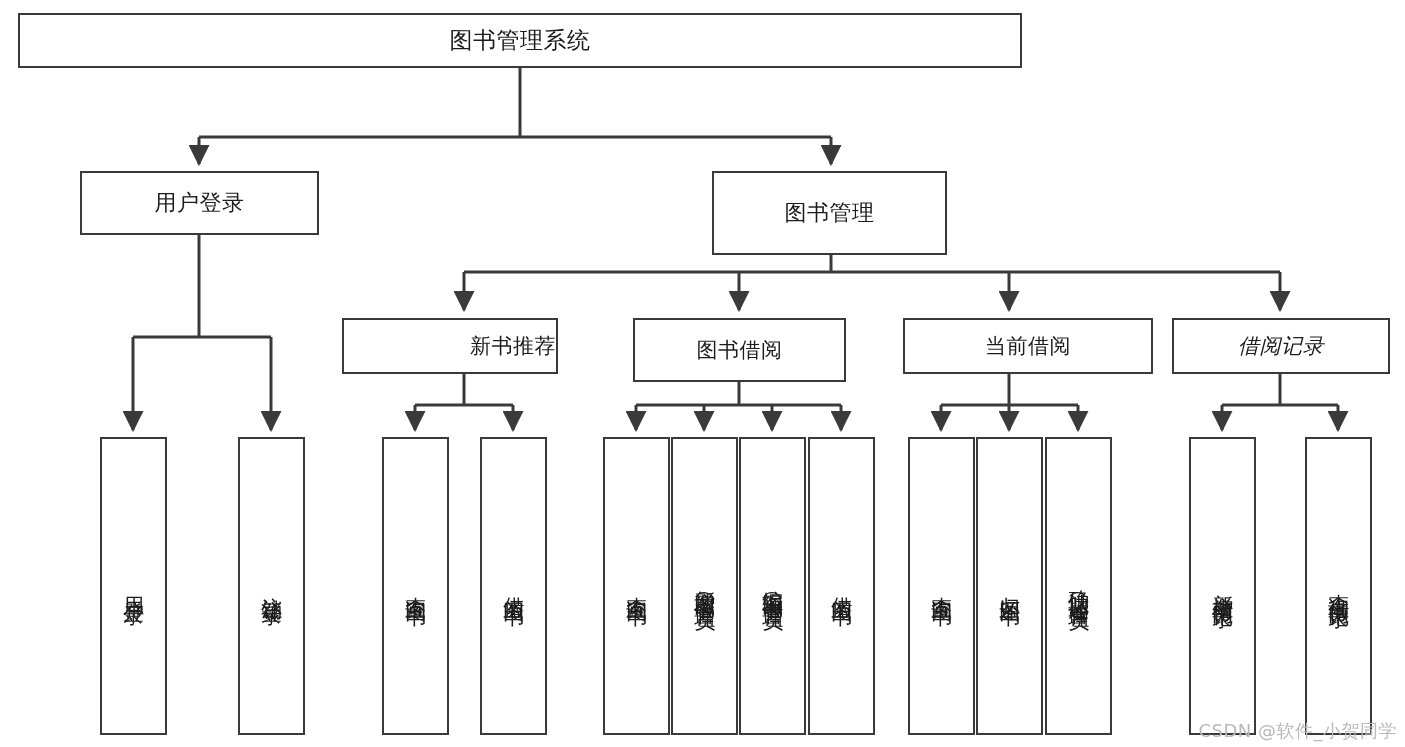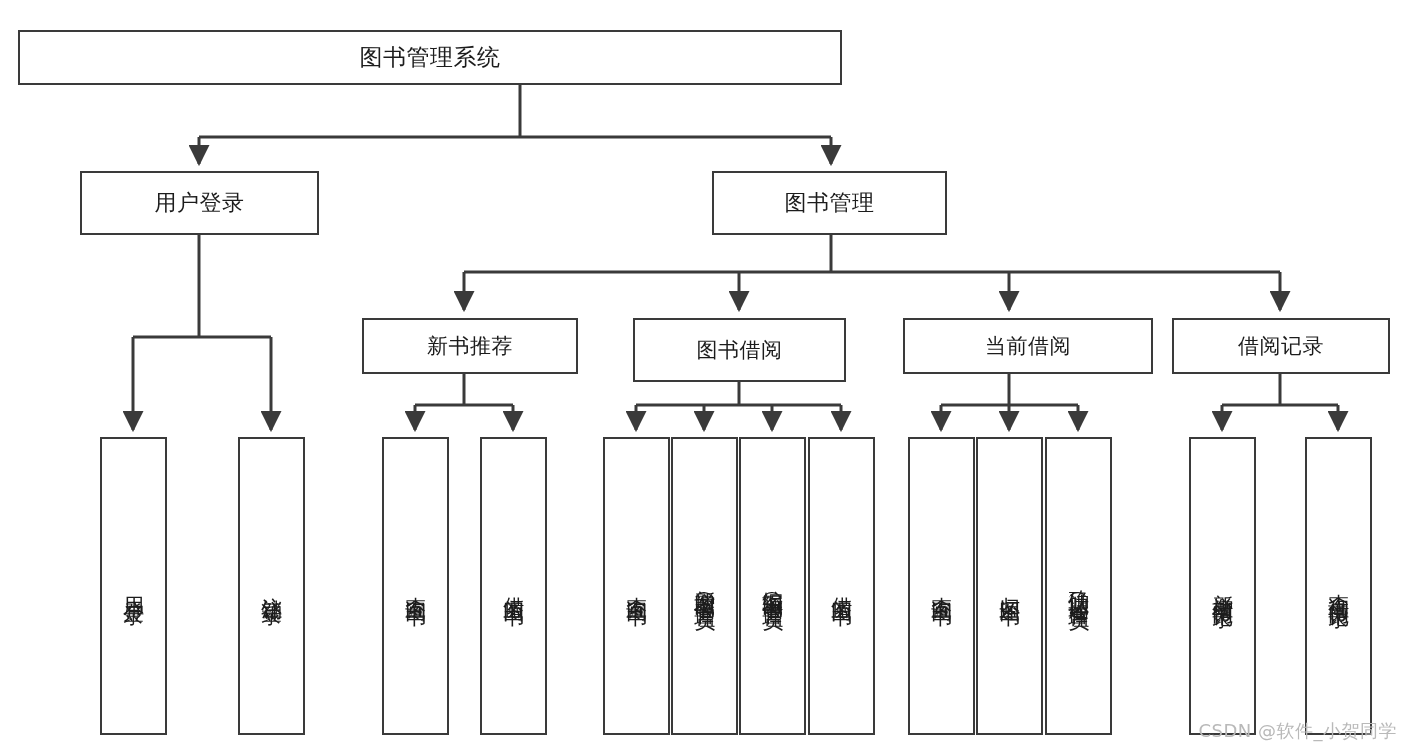--- a/index.html
+++ b/index.html
@@ -120,45 +120,45 @@
       <path d="M 1009 405 L 1009 430" marker-end="url(#arrow)"></path>
       <path d="M 1078 405 L 1078 430" marker-end="url(#arrow)"></path>
 
       <path d="M 1280 374 L 1280 405"></path>
       <path d="M 1222 405 L 1338 405"></path>
       <path d="M 1222 405 L 1222 430" marker-end="url(#arrow)"></path>
       <path d="M 1338 405 L 1338 430" marker-end="url(#arrow)"></path>
     </g>
   </svg>
 
-  <div class="node root" style="left:18px; top:30px; width:824px; height:55px;">
+  <div class="node root" style="left:18px; top:13px; width:1004px; height:55px;">
     <span class="node-label">图书管理系统</span>
   </div>
 
   <div class="node level2" style="left:80px; top:171px; width:239px; height:64px;">
     <span class="node-label">用户登录</span>
   </div>
 
-  <div class="node level2" style="left:712px; top:171px; width:235px; height:64px;">
+  <div class="node level2" style="left:712px; top:171px; width:235px; height:84px;">
     <span class="node-label">图书管理</span>
   </div>
 
-  <div class="node level3" style="left:362px; top:318px; width:216px; height:56px;">
+  <div class="node level3" style="left:342px; top:318px; width:216px; height:56px;justify-content:flex-end;">
     <span class="node-label">新书推荐</span>
   </div>
 
   <div class="node level3" style="left:633px; top:318px; width:213px; height:64px;">
     <span class="node-label">图书借阅</span>
   </div>
 
   <div class="node level3" style="left:903px; top:318px; width:250px; height:56px;">
     <span class="node-label">当前借阅</span>
   </div>
 
-  <div class="node level3" style="left:1172px; top:318px; width:218px; height:56px;">
+  <div class="node level3" style="left:1172px; top:318px; width:218px; height:56px;font-style:italic;">
     <span class="node-label">借阅记录</span>
   </div>
 
   <div class="node leaf" style="left:100px; top:437px; width:67px; height:298px;">
     <span class="node-label">用户登录</span>
   </div>
 
   <div class="node leaf" style="left:238px; top:437px; width:67px; height:298px;">
     <span class="node-label">注销登录</span>
   </div>

